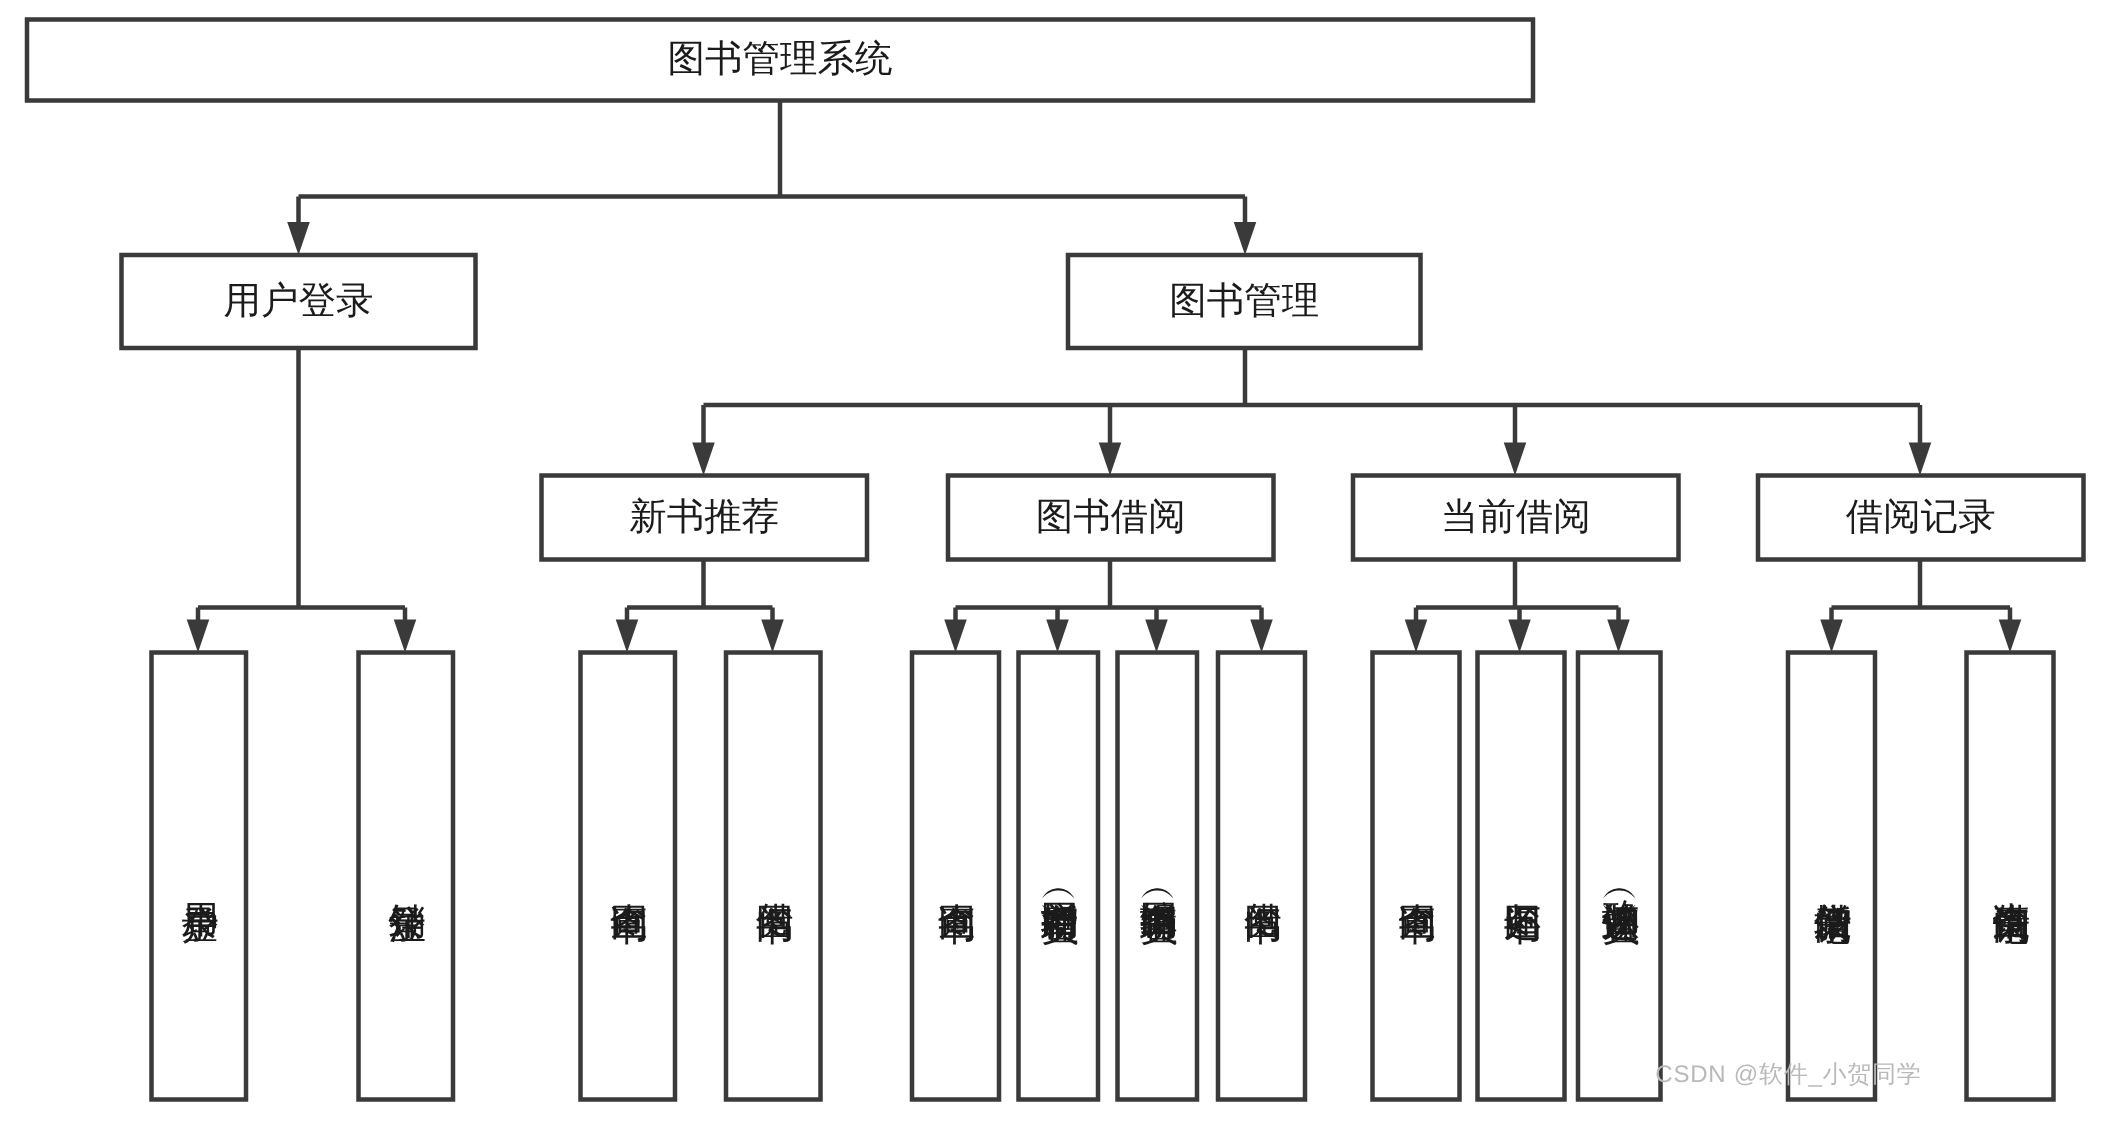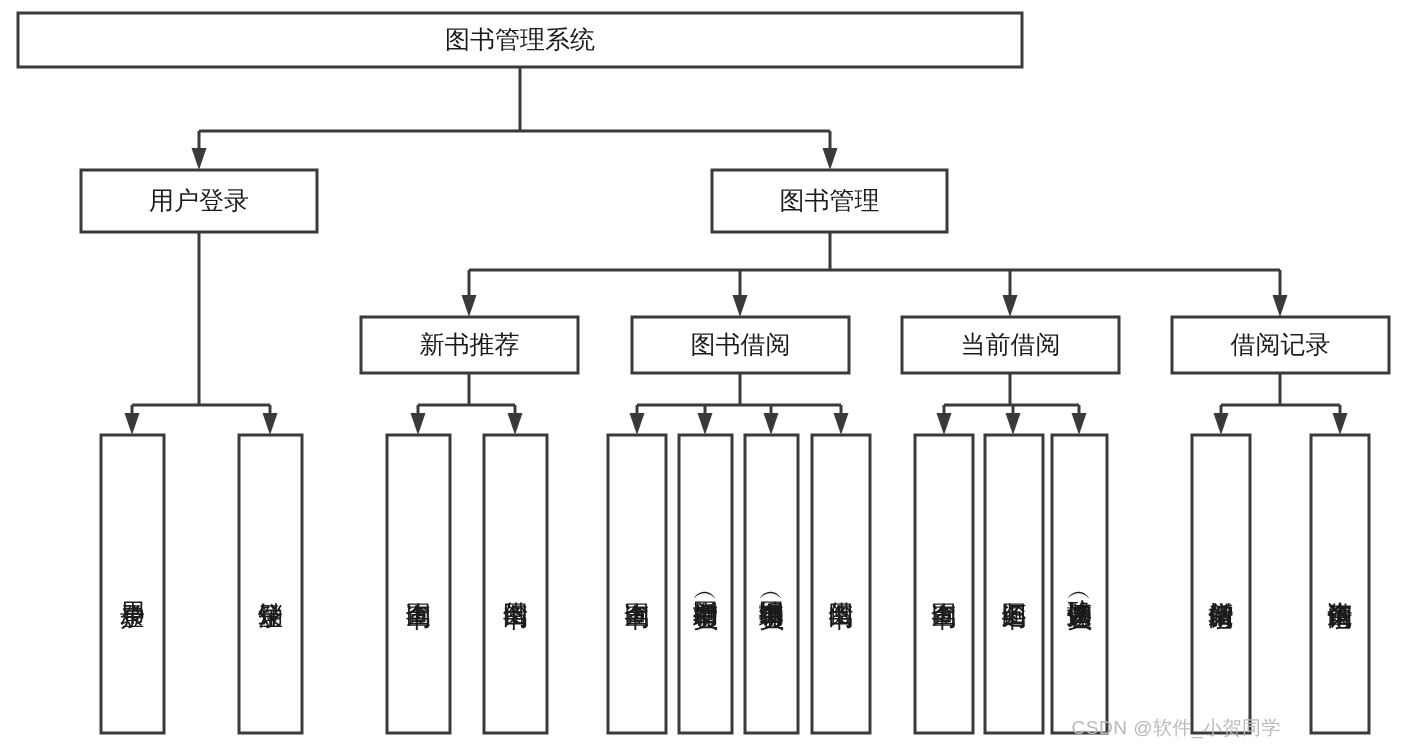--- a/index.html
+++ b/index.html
@@ -59,22 +59,22 @@
     font-size: 25px;
     line-height: 1.08;
     color: #1b1b1b;
     letter-spacing: 1px;
     white-space: nowrap;
     pointer-events: none;
   }
   .watermark {
     position: absolute;
     right: 10px;
-    bottom: 6px;
-    font-size: 19px;
+    bottom: 20px;
+    font-size: 16px;
     color: #b9b9b9;
     font-family: "Liberation Sans", "DejaVu Sans", sans-serif;
     white-space: nowrap;
     letter-spacing: 0.5px;
   }
 </style>
 </head>
 <body>
 
 <div id="diagram-root">

